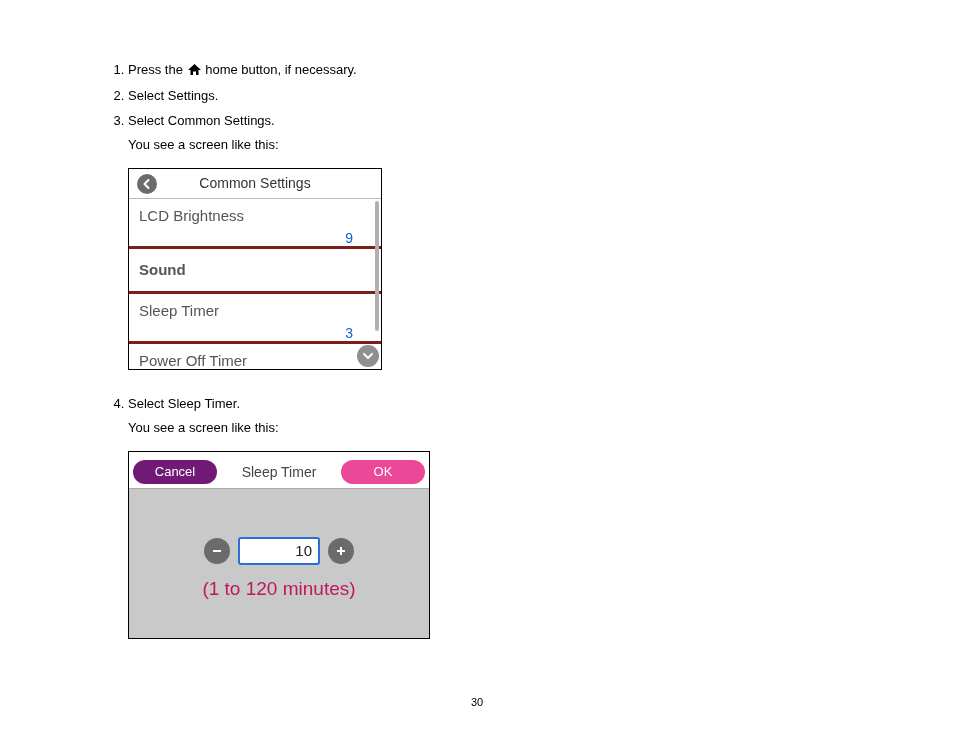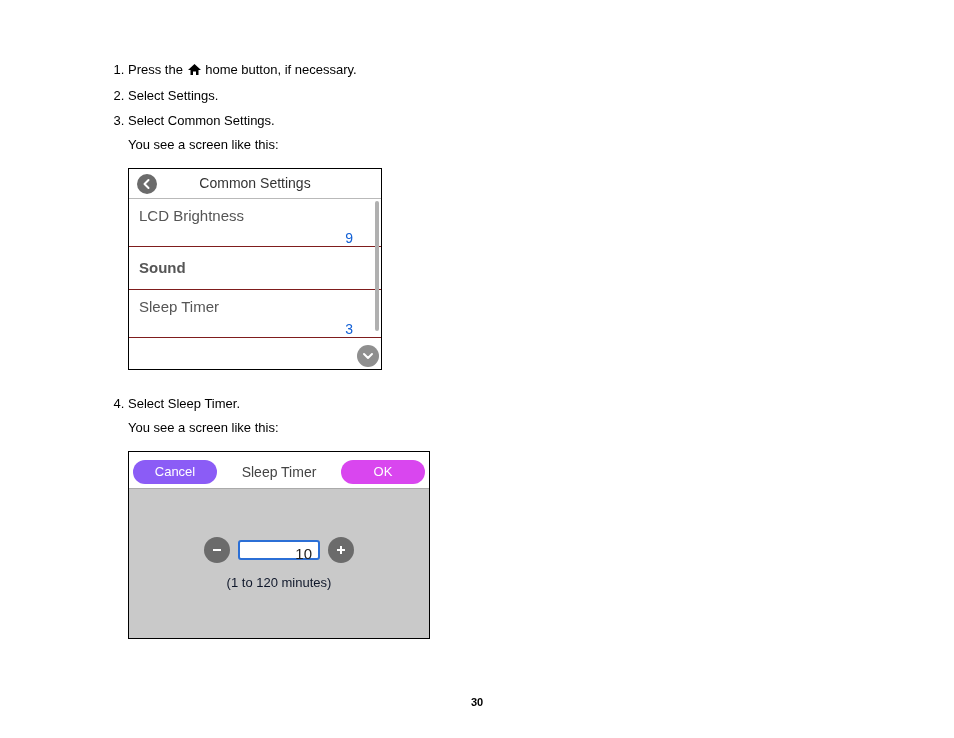--- a/index.html
+++ b/index.html
@@ -69,21 +69,21 @@
     flex: 1;
     text-align: center;
     font-size: 14px;
     color: #333;
     margin-right: 20px; 
   }
   .shot1 .list {
     position: relative;
   }
   .shot1 .row {
-    border-bottom: 1px solid #7f1d1d;
+    border-bottom: 3px solid #7f1d1d;
     padding: 6px 10px 2px 10px;
     box-sizing: border-box;
     position: relative;
   }
   .shot1 .row .label {
     font-size: 15px;
     color: #555;
   }
   .shot1 .row .value {
     text-align: right;
@@ -132,22 +132,22 @@
   }
   .pillbtn {
     border-radius: 14px;
     height: 24px;
     line-height: 24px;
     font-size: 13px;
     text-align: center;
     color: #fff;
     padding: 0 14px;
   }
-  .cancelbtn { background: #8b5cf6; min-width: 56px; }
-  .okbtn { background: #d946ef; min-width: 56px; }
+  .cancelbtn { background: #701a75; min-width: 56px; }
+  .okbtn { background: #ec4899; min-width: 56px; }
   .toptitle2 {
     flex: 1;
     text-align: center;
     font-size: 14px;
     color: #444;
   }
   .shot2 .body {
     height: 150px;
     background: #c9c9c9;
     border-top: 1px solid #aaa;
@@ -162,45 +162,45 @@
   }
   .circlebtn {
     width: 26px; height: 26px;
     border-radius: 50%;
     background: #6b6b6b;
     display: flex; align-items: center; justify-content: center;
   }
   .circlebtn svg { display: block; }
   .numfield {
     width: 82px;
-    height: 20px;
+    height: 28px;
     background: #fff;
     border: 2px solid #2b6fd6;
     border-radius: 3px;
     box-sizing: border-box;
     text-align: right;
     padding: 0 6px;
     line-height: 24px;
     font-size: 15px;
     color: #222;
   }
   .rangehint {
     text-align: center;
-    font-size: 13px;
-    color: #0f172a;
+    font-size: 19px;
+    color: #be185d;
     margin-top: 10px;
   }
 
   .pagenum {
     position: absolute;
     bottom: 30px;
     left: 0; right: 0;
     text-align: center;
     font-size: 11px;
-    font-weight: bold;
+    font-weight: normal;
   }
 </style>
 </head>
 <body>
 
 <div class="page">
 
   <ol class="steps">
 
     <li>
@@ -237,20 +237,24 @@
           <div class="row">
             <div class="label">LCD Brightness</div>
             <div class="value">9</div>
           </div>
           <div class="row single">
             <div class="label">Sound</div>
           </div>
           <div class="row">
             <div class="label">Sleep Timer</div>
             <div class="value">3</div>
+          </div>
+          <div class="row last">
+            <div class="label">Power Off Timer</div>
+            <div class="value">Off</div>
           </div>
         </div>
         <div class="scrollbar"></div>
         <div class="downarrow">
           <svg width="14" height="14" viewBox="0 0 14 14">
             <path d="M3 5 L7 9 L11 5" stroke="#fff" stroke-width="2" fill="none" stroke-linecap="round" stroke-linejoin="round"></path>
           </svg>
         </div>
       </div>
     </li>

